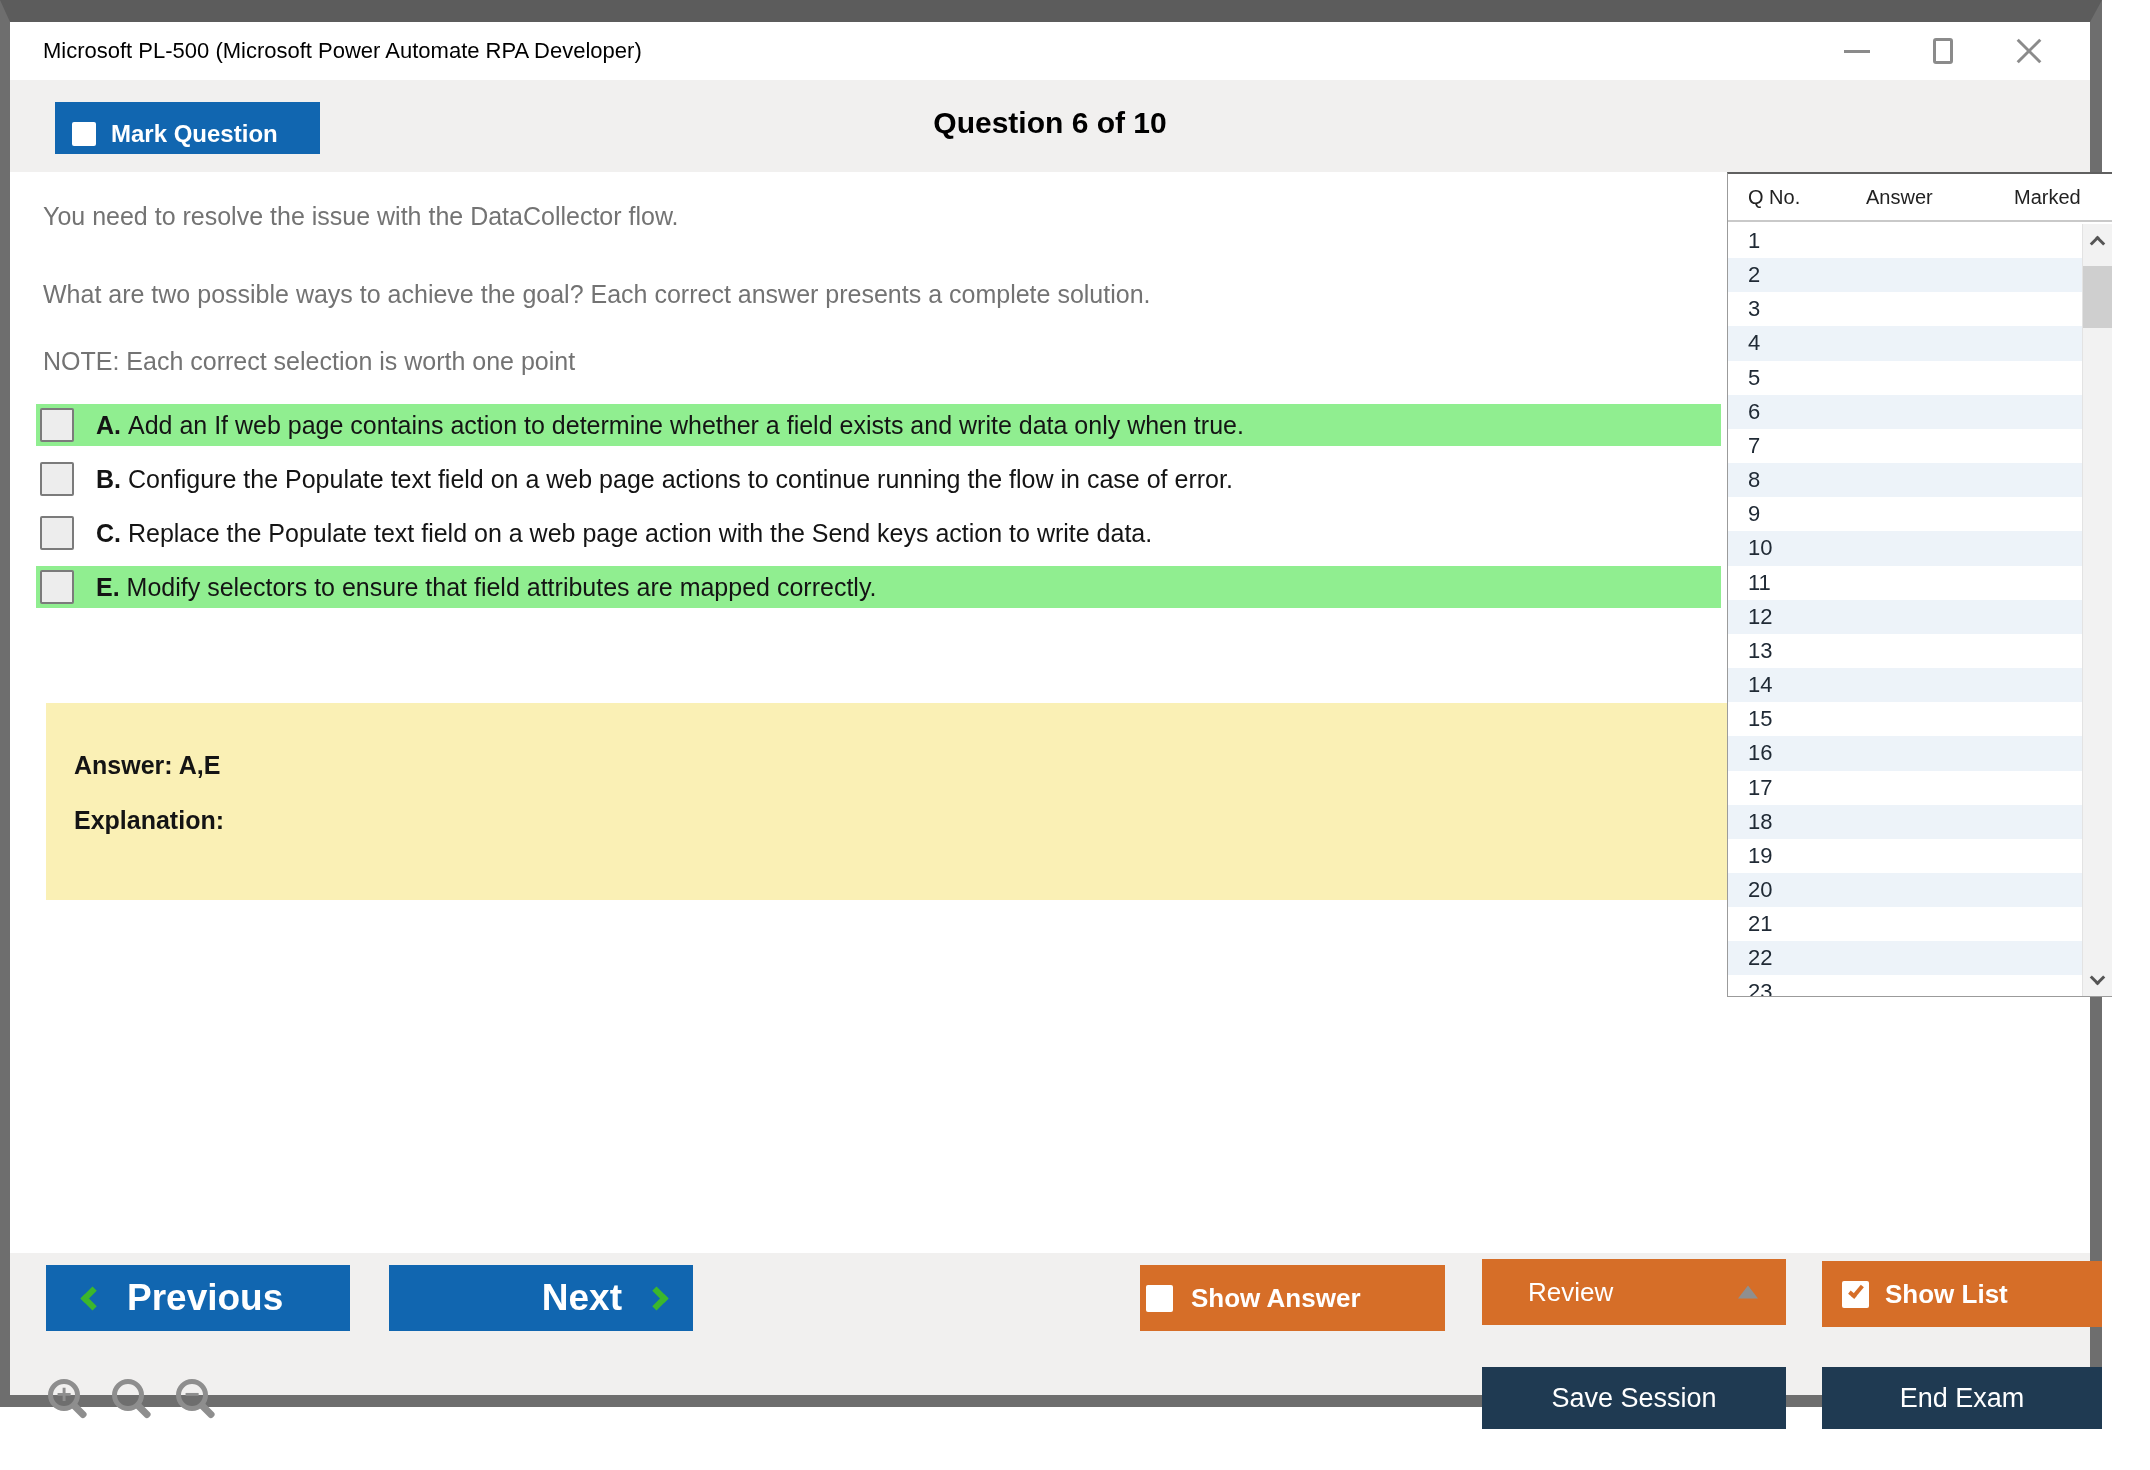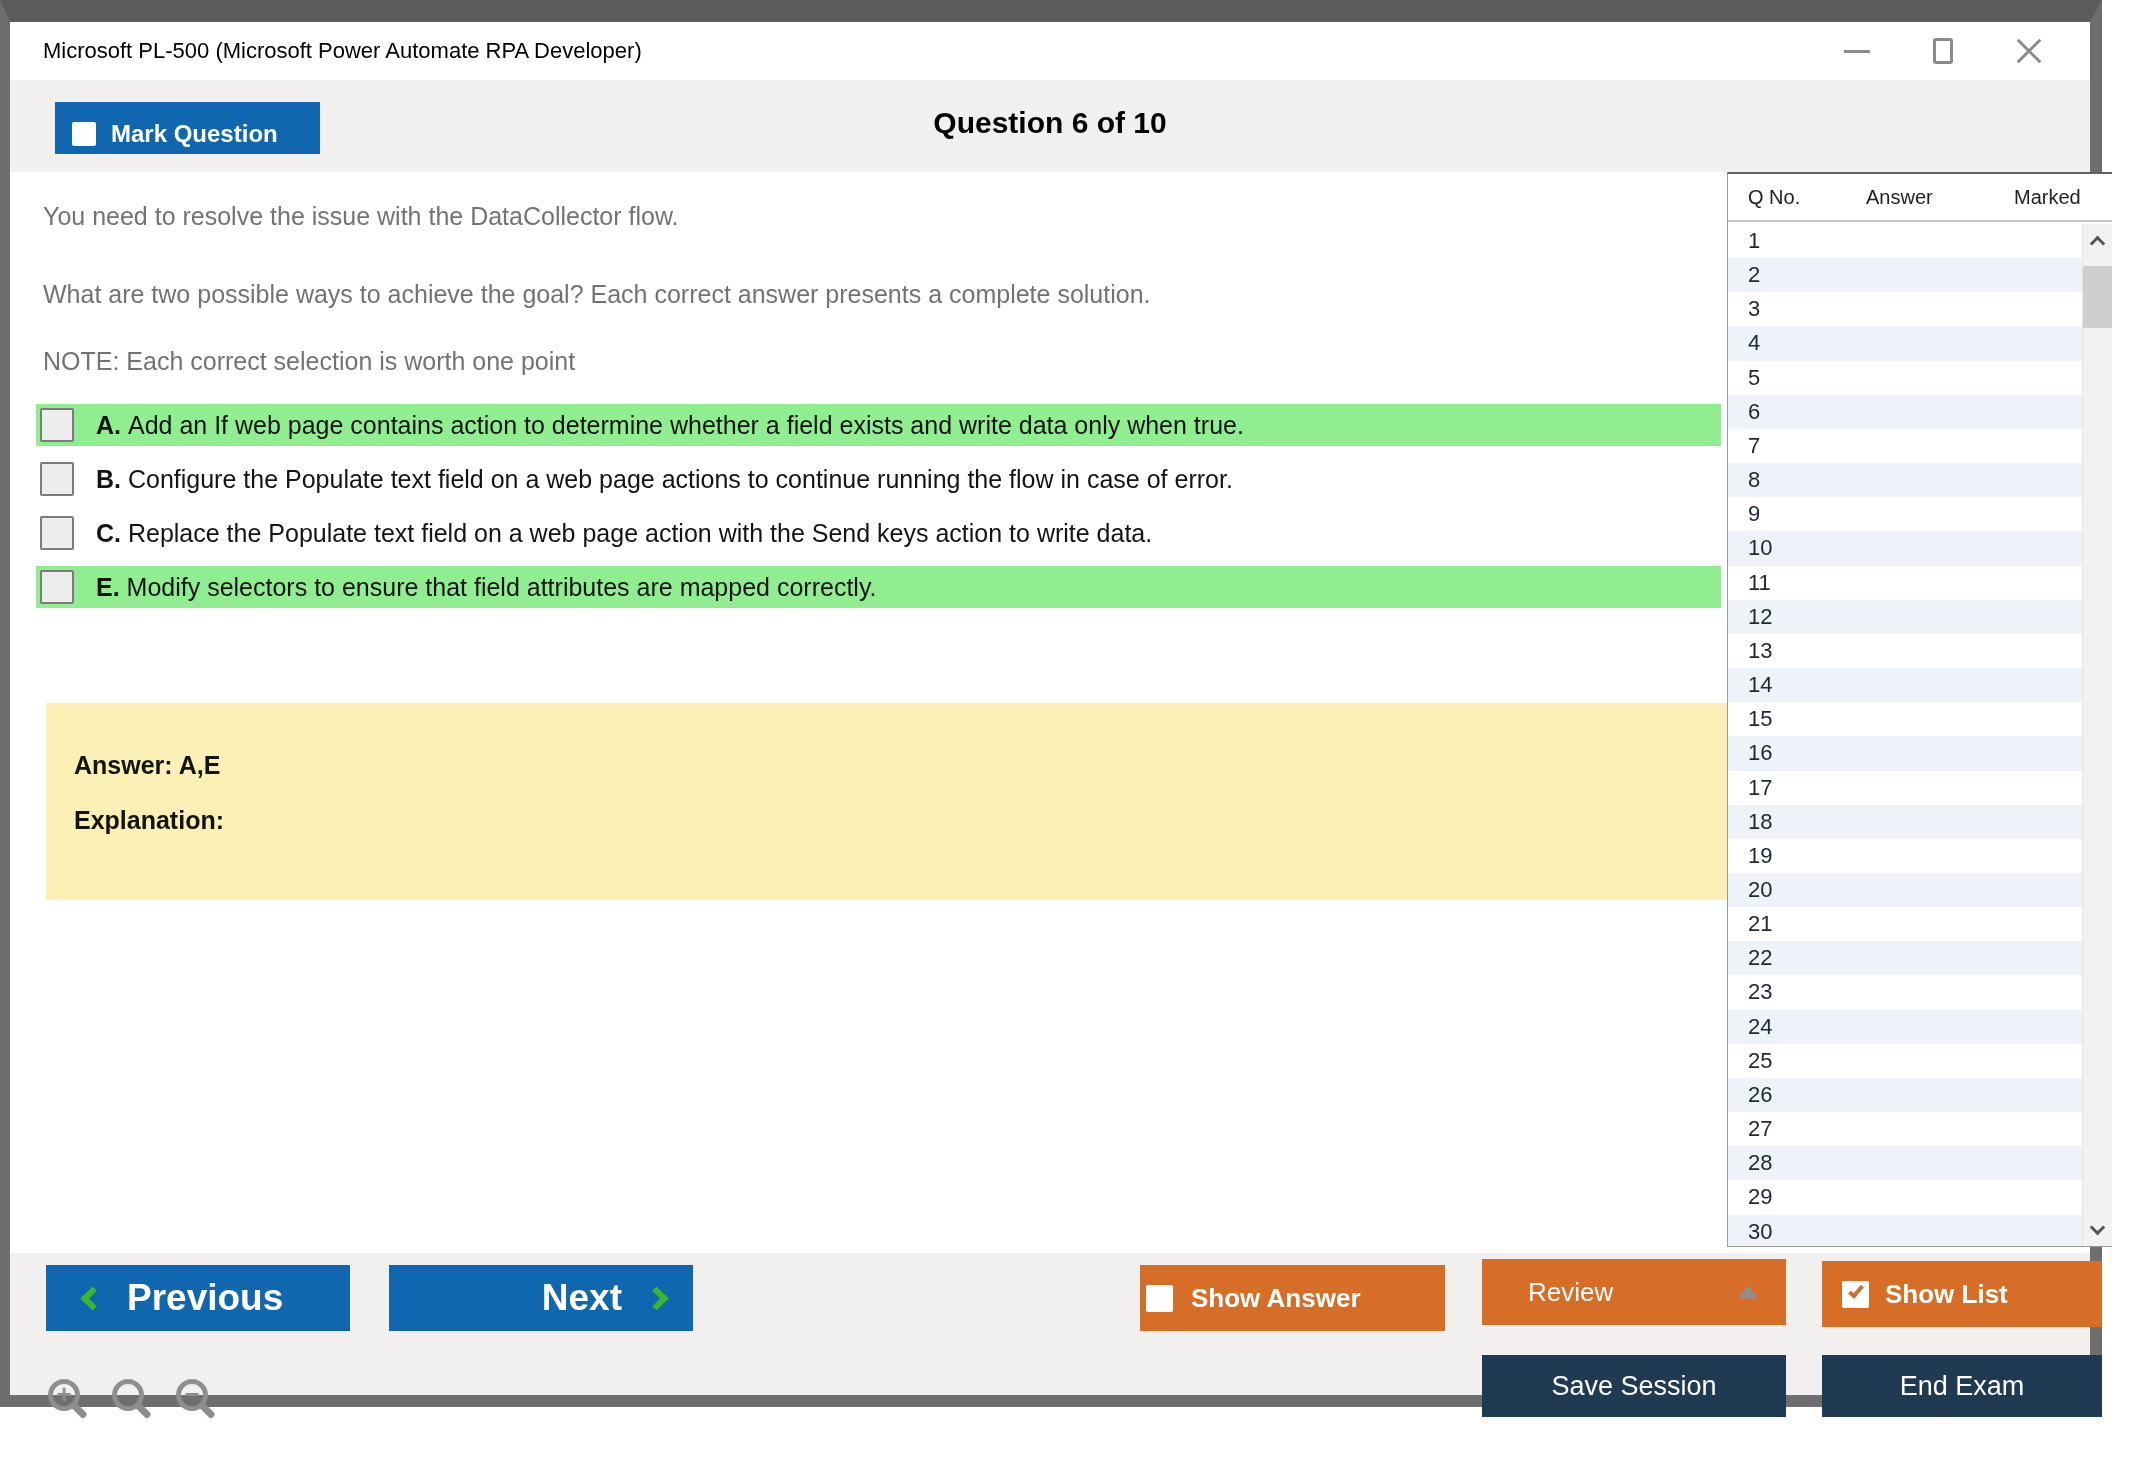--- a/index.html
+++ b/index.html
@@ -52,21 +52,21 @@
   .opt-checkbox{flex:0 0 auto;width:34px;height:34px;background:#ededed;border:2px solid #7b7b7b;border-radius:2px;margin-right:22px;}
   .opt-label{font-size:25px;color:#141414;white-space:nowrap;}
   .opt-label b{font-weight:bold;}
 
   .answer-box{position:absolute;left:36px;top:531px;width:1983px;height:197px;background:var(--answer-box-yellow);}
   .answer-box p{margin:0 0 0 28px;font-size:25px;font-weight:bold;color:#141414;}
   .answer-box .ans{padding-top:48px;}
   .answer-box .exp{padding-top:26px;}
 
   
-  .sidebar{position:absolute;left:1717px;top:0;width:385px;height:1075px;background:#fff;
+  .sidebar{position:absolute;left:1717px;top:0;width:385px;height:825px;background:#fff;
     border-top:2px solid #606060;border-left:1px solid #9b9b9b;border-bottom:1px solid #9b9b9b;}
   .sb-header{position:relative;height:48px;border-bottom:2px solid #c9c9c9;background:#fff;}
   .sb-header .col{position:absolute;top:12px;font-size:20px;color:#222;white-space:nowrap;}
   .sb-header .c1{left:20px;}
   .sb-header .c2{left:138px;}
   .sb-header .c3{left:286px;}
   .qlist{position:absolute;left:0;top:50px;right:30px;bottom:0;overflow:hidden;}
   .qrow{height:34.17px;background:#fff;}
   .qrow.stripe{background:var(--stripe-blue);}
   .qnum{display:block;padding-left:20px;font-size:22px;line-height:34px;color:#202a35;}
@@ -78,21 +78,21 @@
   .chev.up{transform:rotate(-135deg);margin-top:6px;}
   .chev.down{transform:rotate(45deg);margin-bottom:6px;}
   .sb-thumb{position:absolute;left:0;right:0;top:42px;height:62px;background:#cfcfcf;}
 
   
   .bottombar{position:absolute;left:0;top:1231px;right:0;bottom:0;background:var(--header-gray);}
   .btn{position:absolute;border:none;display:flex;align-items:center;color:#fff;font-family:inherit;}
   .btn .blabel{white-space:nowrap;}
   .btn.blue{background:var(--accent-blue);font-weight:bold;font-size:37px;padding-left:38px;}
   .btn.orange{background:var(--accent-orange);font-size:26px;}
-  .btn.navy{background:var(--accent-navy);font-size:27px;}
+  .btn.navy{background:var(--accent-navy);font-size:27px;margin-top:12px;}
   .btn-prev{left:36px;top:12px;width:304px;height:66px;padding-left:28px;gap:26px;}
   .btn-next{left:379px;top:12px;width:304px;height:66px;justify-content:flex-end;padding-right:28px;gap:26px;}
   .chevb{width:17px;height:17px;display:block;flex:0 0 auto;}
   .chevb.left{border-left:6px solid var(--chevron-green);border-bottom:6px solid var(--chevron-green);transform:rotate(45deg);}
   .chevb.right{border-right:6px solid var(--chevron-green);border-top:6px solid var(--chevron-green);transform:rotate(45deg);}
   .btn-show-answer{left:1130px;top:12px;width:305px;height:66px;gap:18px;font-weight:bold;}
   .btn-review{left:1472px;top:6px;width:304px;height:66px;padding-left:46px;font-weight:normal;}
   .tri-up{position:absolute;right:28px;top:50%;transform:translateY(-50%);width:0;height:0;display:block;
     border-left:10px solid transparent;border-right:10px solid transparent;border-bottom:13px solid #8f8f8f;}
   .btn-show-list{left:1812px;top:8px;width:280px;height:66px;padding-left:20px;gap:16px;font-weight:bold;}

